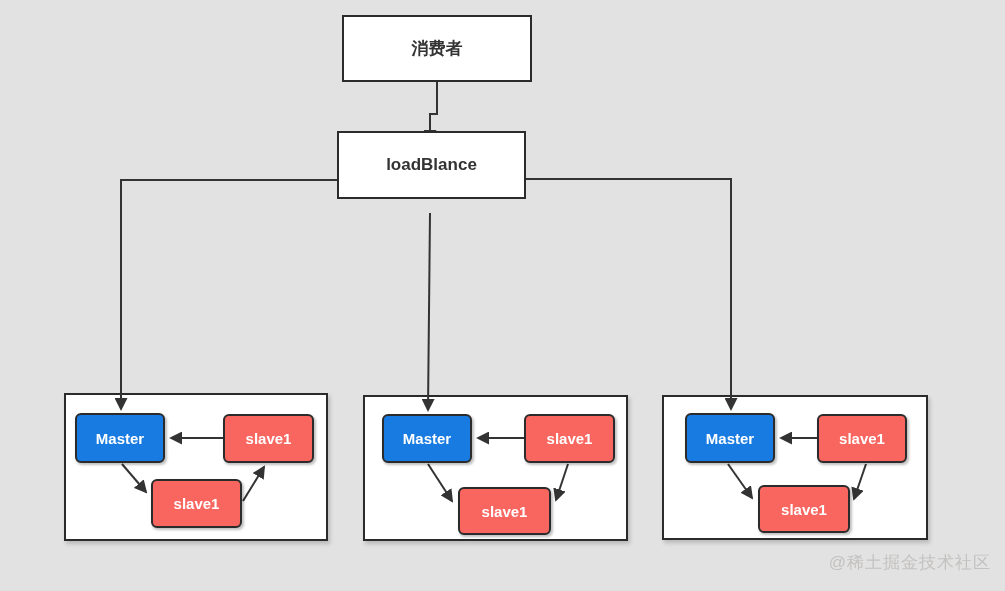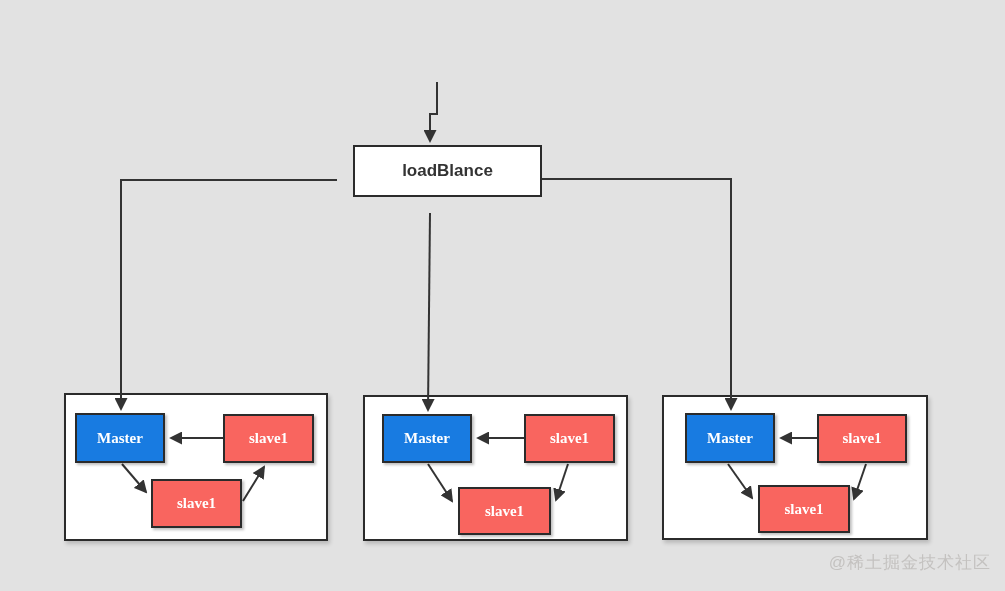--- a/index.html
+++ b/index.html
@@ -31,50 +31,49 @@
     display: flex;
     align-items: center;
     justify-content: center;
     font-weight: bold;
     font-size: 17px;
     color: #333333;
     z-index: 3;
     box-sizing: border-box;
   }
   #consumer  { left: 342px; top: 15px;  width: 190px; height: 67px; }
-  #loadbalancer { left: 337px; top: 145px; width: 189px; height: 52px; margin-left: 16px; }
+  #loadbalancer { left: 337px; top: 131px; width: 189px; height: 68px; }
 
   
   .cluster {
     position: absolute;
     background: #ffffff;
     border: 2px solid #2b2b2b;
     z-index: 1;
     box-sizing: border-box;
     box-shadow: 2px 3px 4px rgba(0,0,0,0.18);
   }
   #cluster-1 { left: 64px;  top: 393px; width: 264px; height: 148px; }
   #cluster-2 { left: 363px; top: 395px; width: 265px; height: 146px; }
   #cluster-3 { left: 662px; top: 395px; width: 266px; height: 145px; }
 
   
   .node {
     position: absolute;
     border: 2px solid #2b2b2b;
-    border-radius: 0;
+    border-radius: 6px;
     display: flex;
     align-items: center;
     justify-content: center;
     font-weight: bold;
     font-size: 15px;
     color: #ffffff;
     z-index: 3;
     box-sizing: border-box;
     box-shadow: 1.5px 2px 2.5px rgba(0,0,0,0.25);
-    font-family: Liberation Serif, serif;
   }
   .node.master { background: #187be1; }
   .node.slave  { background: #f9655f; }
 
   #master-1   { left: 75px;  top: 413px; width: 90px; height: 50px; }
   #slave-1t   { left: 223px; top: 414px; width: 91px; height: 49px; }
   #slave-1b   { left: 151px; top: 479px; width: 91px; height: 49px; }
 
   #master-2   { left: 382px; top: 414px; width: 90px; height: 49px; }
   #slave-2t   { left: 524px; top: 414px; width: 91px; height: 49px; }
@@ -93,20 +92,23 @@
     color: #c4c2c0;
     z-index: 4;
     letter-spacing: 1px;
   }
 </style>
 </head>
 <body>
 
 <div id="canvas">
 
+  <div id="consumer" class="plain-node">
+    <span>消费者</span>
+  </div>
 
   <div id="loadbalancer" class="plain-node">
     <span>loadBlance</span>
   </div>
 
   <div id="cluster-1" class="cluster"></div>
   <div id="master-1" class="node master">
     <span>Master</span>
   </div>
   <div id="slave-1t" class="node slave">

